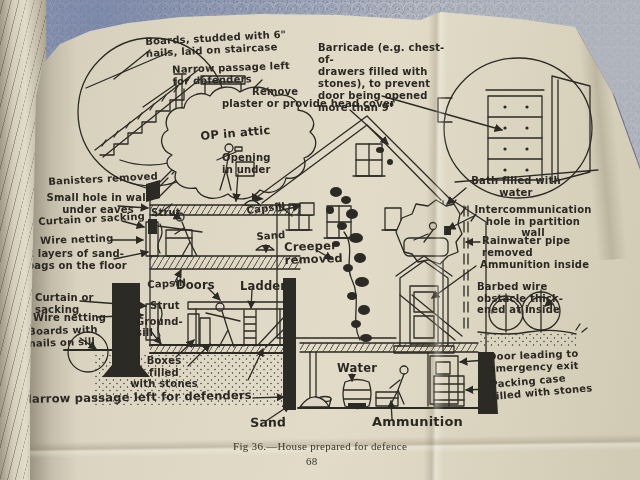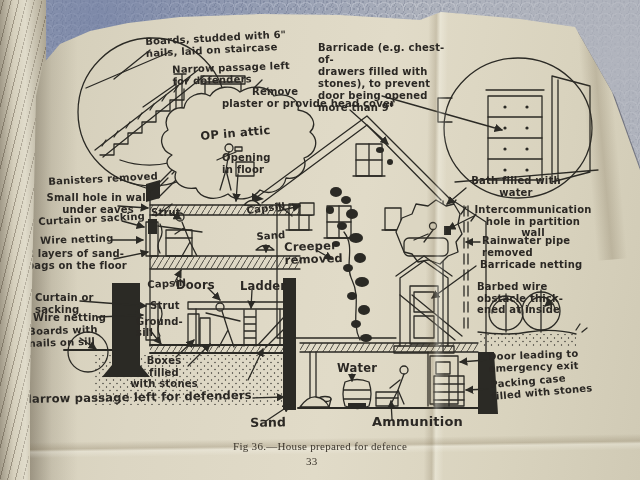--- a/index.html
+++ b/index.html
@@ -307,21 +307,21 @@
     <div class="lb" style="left:222px;top:86px;text-indent:30px;width:200px">Remove
 plaster or provide head cover</div>
     <div class="lb" style="left:318px;top:42px;width:135px;line-height:12px">Barricade (e.g. chest-of-
 drawers filled with
 stones), to prevent
 door being opened
 more than 9"</div>
     <div class="lb" style="left:48px;top:176px;transform:rotate(-3deg)">Banisters removed</div>
     <div class="lb big" style="left:200px;top:130px;transform:rotate(-5deg)">OP in attic</div>
     <div class="lb" style="left:222px;top:152px;line-height:12px">Opening
-in floor</div>
+in under</div>
     <div class="lb ctr" style="left:36px;top:192px;width:124px">Small hole in wall
 under eaves</div>
     <div class="lb" style="left:38px;top:216px;transform:rotate(-3deg)">Curtain or sacking</div>
     <div class="lb" style="left:40px;top:235px;transform:rotate(-2deg)">Wire netting</div>
     <div class="lb" style="left:27px;top:248px">2 layers of sand-
 bags on the floor</div>
     <div class="lb" style="left:151px;top:207px">Strut</div>
     <div class="lb" style="left:246px;top:205px;transform:rotate(-7deg)">Capsill</div>
     <div class="lb" style="left:256px;top:231px;transform:rotate(-4deg)">Sand</div>
     <div class="lb big" style="left:284px;top:241px;transform:rotate(-2deg)">Creeper
@@ -341,28 +341,28 @@
 filled
 with stones</div>
     <div class="lb big" style="left:22px;top:393px;transform:rotate(-1deg)">Narrow passage left for defenders</div>
     <div class="lb ctr" style="left:462px;top:175px;width:108px;line-height:12px">Bath filled with
 water</div>
     <div class="lb ctr" style="left:474px;top:204px;width:118px;line-height:11.5px">Intercommunication
 hole in partition
 wall</div>
     <div class="lb" style="left:482px;top:235px;line-height:11.5px">Rainwater pipe
 removed</div>
-    <div class="lb" style="left:480px;top:259px">Barricade netting</div>
+    <div class="lb" style="left:480px;top:259px">Ammunition inside</div>
     <div class="lb" style="left:477px;top:281px;line-height:11.5px">Barbed wire
 obstacle thick-
 ened at inside</div>
     <div class="lb" style="left:488px;top:351px;line-height:11.5px;transform:rotate(-2deg)">Door leading to
 emergency exit</div>
     <div class="lb" style="left:490px;top:379px;line-height:12px;transform:rotate(-5deg)">Packing case
 filled with stones</div>
     <div class="lb big" style="left:337px;top:362px">Water</div>
     <div class="lb big" style="left:250px;top:417px;font-size:12.5px;transform:rotate(-1deg)">Sand</div>
     <div class="lb big" style="left:372px;top:416px;font-size:13px">Ammunition</div>
 
     <div class="caption" style="left:233px;top:440px">Fig 36.—House prepared for defence</div>
-    <div class="caption" style="left:306px;top:455px">33</div>
+    <div class="caption" style="left:306px;top:455px">68</div>
   </div>
 </div>
 
 </body></html>

